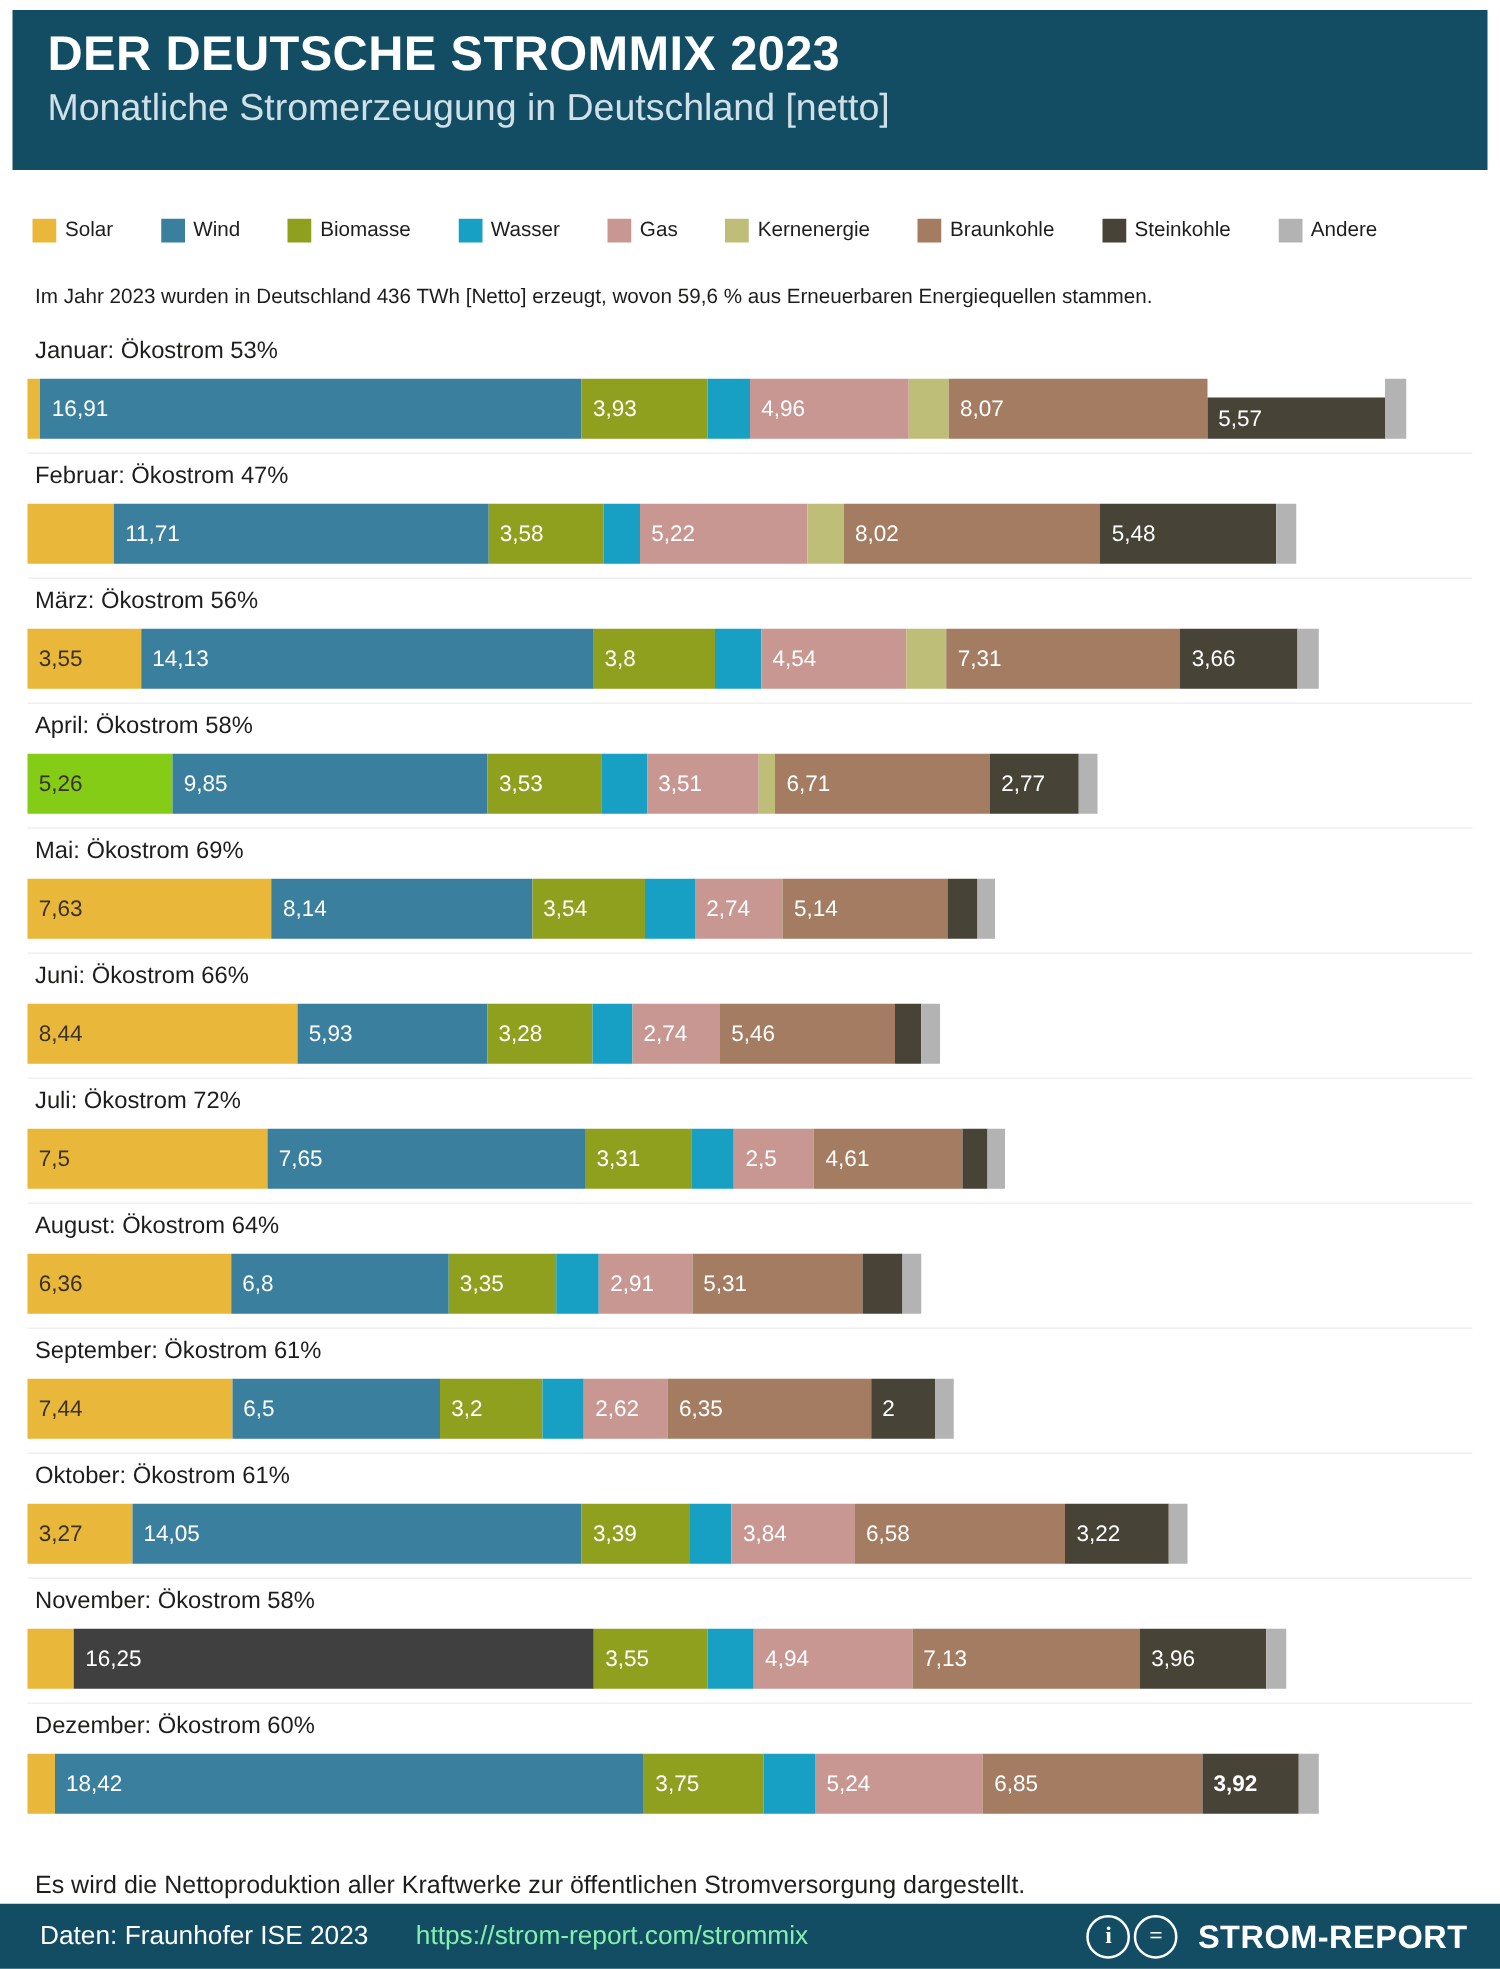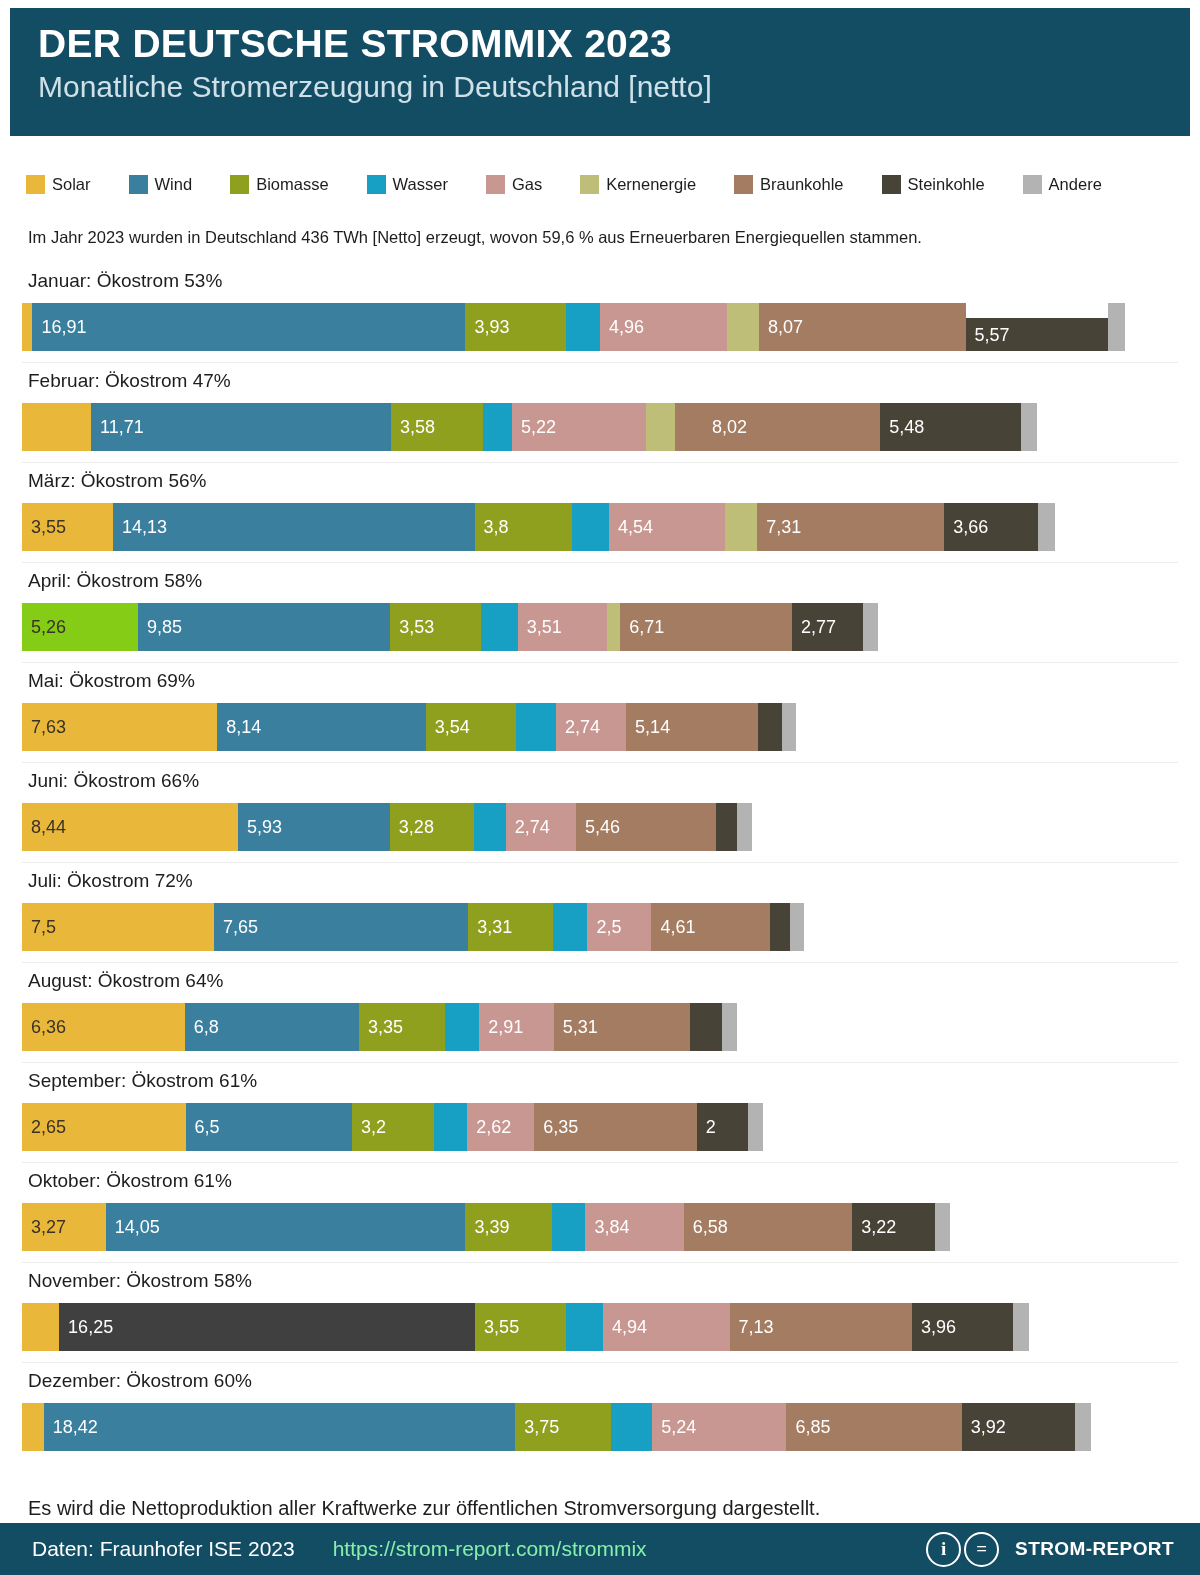--- a/index.html
+++ b/index.html
@@ -112,21 +112,21 @@
     display:flex;align-items:center;
   }
   .footer .brand-icons{display:flex;align-items:center;margin-right:13px;}
   .cc-badge{
     width:31px;height:31px;border:2.4px solid #ffffff;border-radius:50%;
     display:flex;align-items:center;justify-content:center;
     color:#ffffff;font-size:19px;font-weight:bold;margin-right:3px;
     font-family:"Liberation Serif",serif;
   }
   .footer .brand-name{
-    color:#ffffff;font-size:19px;font-weight:bold;letter-spacing:.4px;
+    color:#ffffff;font-size:26px;font-weight:bold;letter-spacing:.4px;
   }
   
   .footer-tick{
     position:absolute;left:805px;top:1515px;width:192px;height:9px;
     background:#ffffff;border-bottom:2px solid #0d3c4e;
   }
 </style>
 </head>
 <body>
 
@@ -212,21 +212,21 @@
             <span>11,71</span>
           </div>
           <div class="seg dark" title="Biomasse: 3.58 TWh" style="background: rgb(143, 160, 31); width: 91.648px;">
             <span>3,58</span>
           </div>
           <div class="seg dark" title="Wasser: 1.15 TWh" style="background: rgb(23, 160, 196); width: 29.44px;"></div>
           <div class="seg dark" title="Gas: 5.22 TWh" style="background: rgb(200, 151, 146); width: 133.632px;">
             <span>5,22</span>
           </div>
           <div class="seg light" title="Kernenergie: 1.15 TWh" style="background: rgb(191, 190, 120); width: 29.44px;"></div>
-          <div class="seg dark" title="Braunkohle: 8.02 TWh" style="background: rgb(163, 124, 97); width: 205.312px; padding-left: 28px;">
+          <div class="seg dark" title="Braunkohle: 8.02 TWh" style="background: rgb(163, 124, 97); width: 205.312px;">
             <span>8,02</span>
           </div>
           <div class="seg dark" title="Steinkohle: 5.48 TWh" style="background: rgb(71, 67, 55); width: 140.288px;">
             <span>5,48</span>
           </div>
           <div class="seg light" title="Andere: 0.65 TWh" style="background: rgb(179, 179, 179); width: 16.64px;"></div>
         </div>
       </div>
       <div class="month-block">
         <div class="sep"></div>
@@ -376,21 +376,21 @@
           </div>
           <div class="seg dark" title="Steinkohle: 1.25 TWh" style="background: rgb(71, 67, 55); width: 32px;"></div>
           <div class="seg light" title="Andere: 0.6 TWh" style="background: rgb(179, 179, 179); width: 15.36px;"></div>
         </div>
       </div>
       <div class="month-block">
         <div class="sep"></div>
         <div class="month-title">September: Ökostrom 61%</div>
         <div class="bar">
           <div class="seg light" title="Solar: 6.39 TWh" style="background: rgb(233, 184, 58); width: 163.584px;">
-            <span>2,65</span>
+            <span>7,44</span>
           </div>
           <div class="seg dark" title="Wind: 6.5 TWh" style="background: rgb(59, 127, 158); width: 166.4px;">
             <span>6,5</span>
           </div>
           <div class="seg dark" title="Biomasse: 3.2 TWh" style="background: rgb(143, 160, 31); width: 81.92px;">
             <span>3,2</span>
           </div>
           <div class="seg dark" title="Wasser: 1.3 TWh" style="background: rgb(23, 160, 196); width: 33.28px;"></div>
           <div class="seg dark" title="Gas: 2.62 TWh" style="background: rgb(200, 151, 146); width: 67.072px;">
             <span>2,62</span>
@@ -465,21 +465,21 @@
           <div class="seg dark" title="Biomasse: 3.75 TWh" style="background: rgb(143, 160, 31); width: 96px;">
             <span>3,75</span>
           </div>
           <div class="seg dark" title="Wasser: 1.6 TWh" style="background: rgb(23, 160, 196); width: 40.96px;"></div>
           <div class="seg dark" title="Gas: 5.24 TWh" style="background: rgb(200, 151, 146); width: 134.144px;">
             <span>5,24</span>
           </div>
           <div class="seg dark" title="Braunkohle: 6.85 TWh" style="background: rgb(163, 124, 97); width: 175.36px;">
             <span>6,85</span>
           </div>
-          <div class="seg dark" title="Steinkohle: 3.92 TWh" style="background: rgb(71, 67, 55); width: 113px;">
+          <div class="seg dark" title="Steinkohle: 3.92 TWh" style="background: rgb(71, 67, 55); width: 77px; font-weight: bold;">
             <span>3,92</span>
           </div>
           <div class="seg light" title="Andere: 0.65 TWh" style="background: rgb(179, 179, 179); width: 16.64px;"></div>
         </div>
       </div>
     </div>
 
   <div class="footnote">Es wird die Nettoproduktion aller Kraftwerke zur öffentlichen Stromversorgung dargestellt.</div>
 
   <div class="footer-tick"></div>

